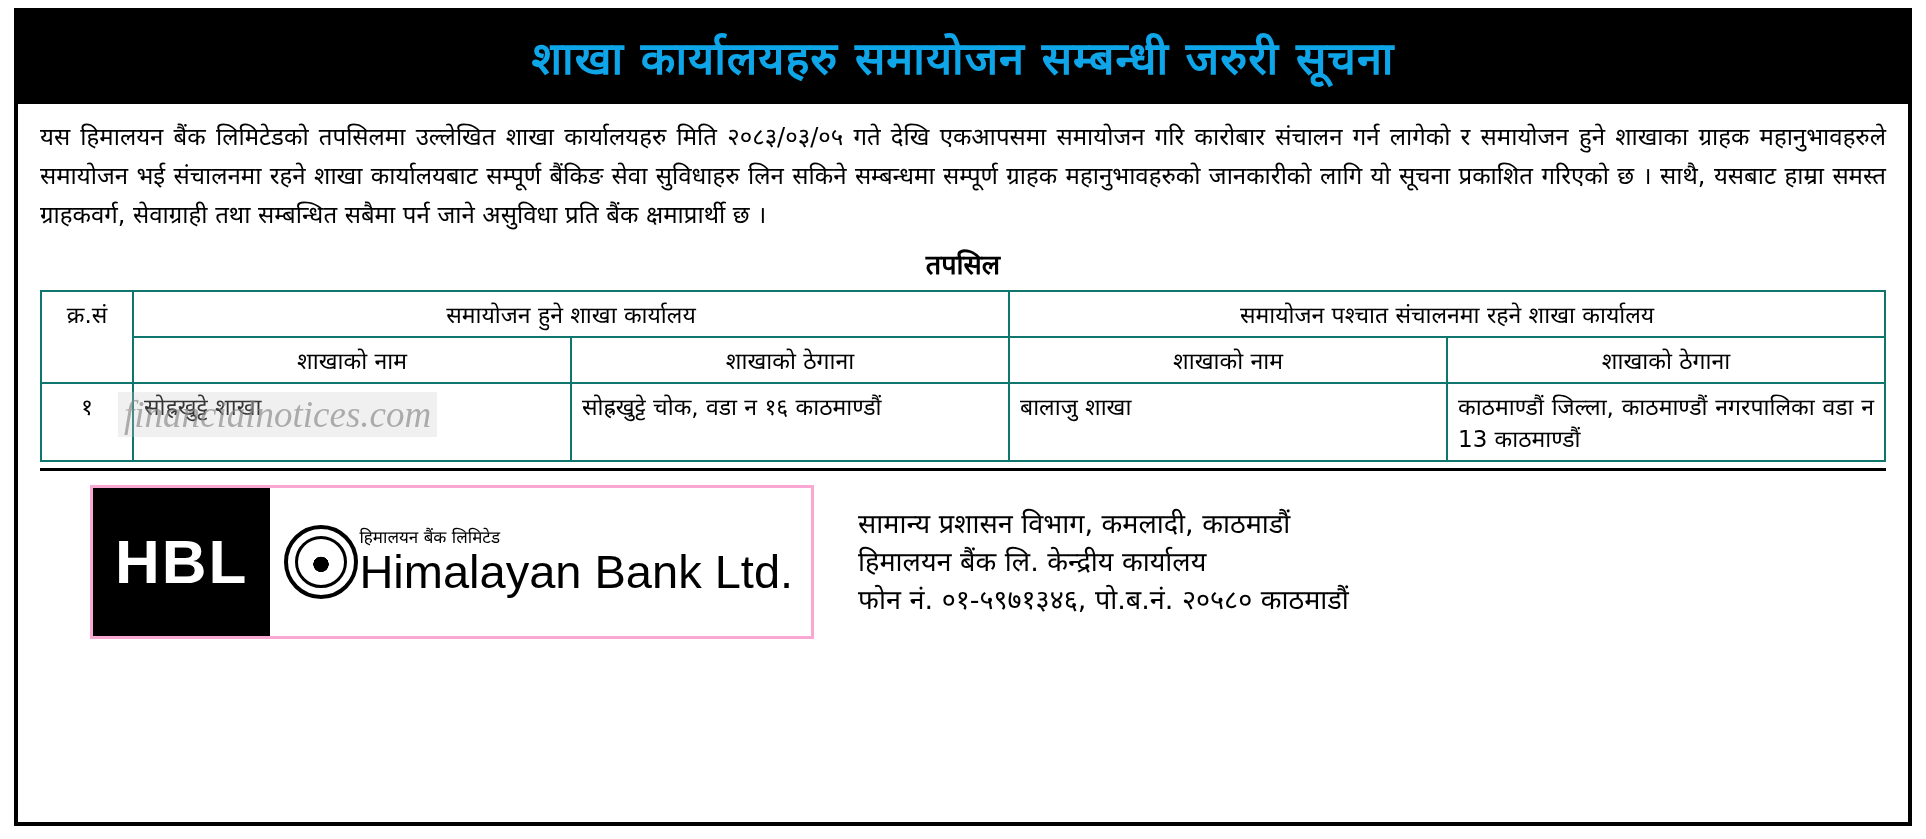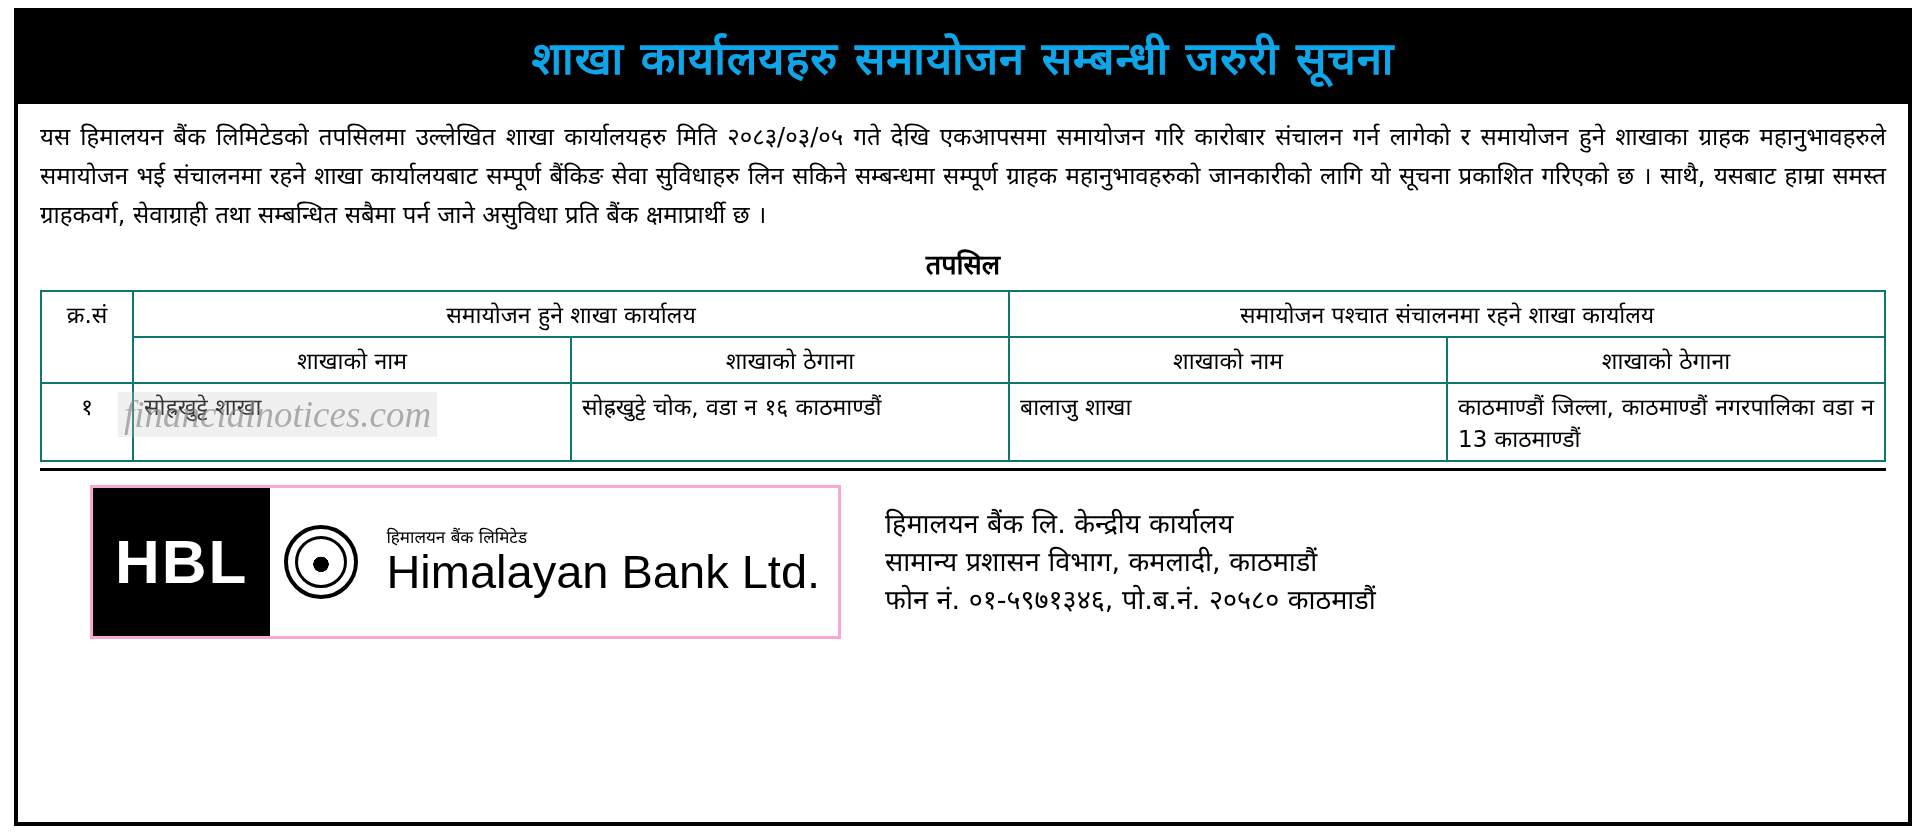--- a/index.html
+++ b/index.html
@@ -121,21 +121,21 @@
     font-family: "Liberation Sans", sans-serif;
     font-size: 62px;
     font-weight: bold;
     letter-spacing: 2px;
   }
   .logo-name {
     background: #ffffff;
     display: flex;
     align-items: center;
     padding: 0 18px 0 14px;
-    gap: 28px;
+    gap: 1px;
   }
   .seal {
     width: 66px;
     height: 66px;
     border-radius: 50%;
     border: 4px solid #000000;
     position: relative;
     flex: none;
     background: #ffffff;
   }
@@ -237,22 +237,22 @@
           <div class="logo-hbl">HBL</div>
           <div class="logo-name">
             <div class="seal"></div>
             <div class="logo-words">
               <div class="logo-nep">हिमालयन बैंक लिमिटेड</div>
               <div class="logo-eng"><b>Himalayan Bank</b> <span class="ltd">Ltd.</span></div>
             </div>
           </div>
         </div>
         <div class="address-block">
+          <div>सामान्य प्रशासन विभाग, कमलादी, काठमाडौं</div>
           <div>हिमालयन बैंक लि. केन्द्रीय कार्यालय</div>
-          <div>सामान्य प्रशासन विभाग, कमलादी, काठमाडौं</div>
           <div>फोन नं. ०१-५९७१३४६, पो.ब.नं. २०५८० काठमाडौं</div>
         </div>
       </div>
 
     </div>
   </div>
 
   <div class="watermark">financialnotices.com</div>
 </div>
 

